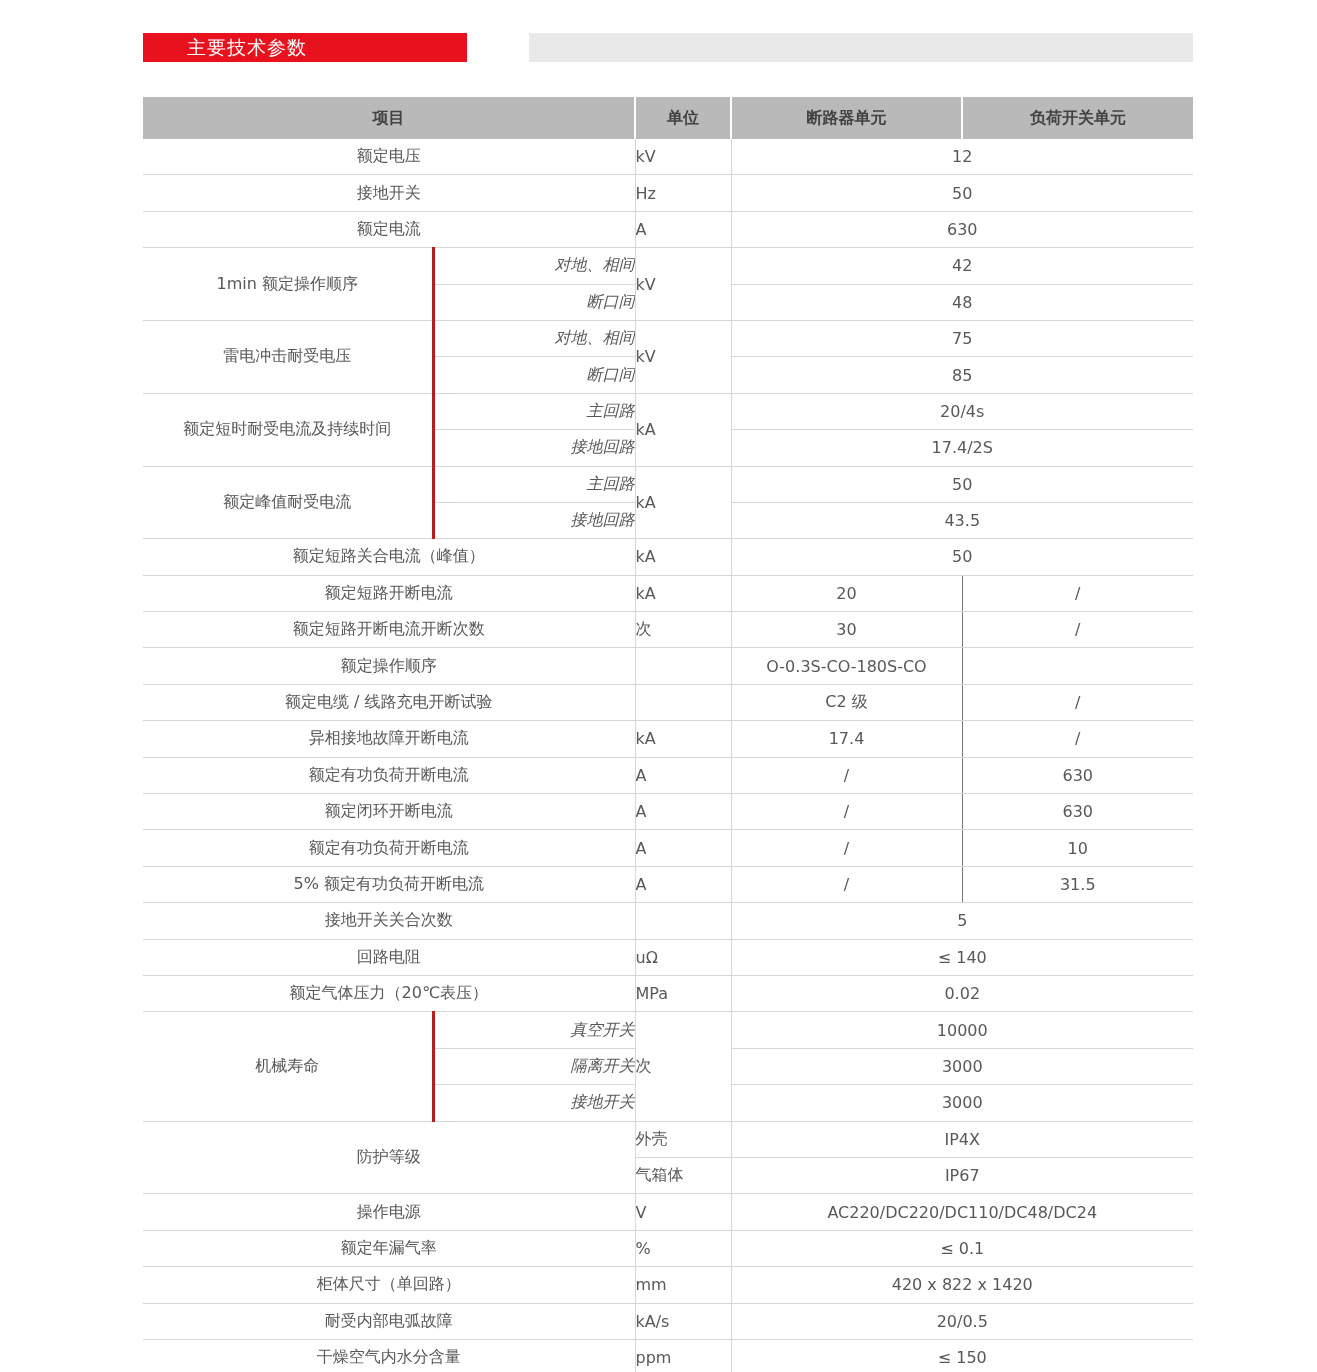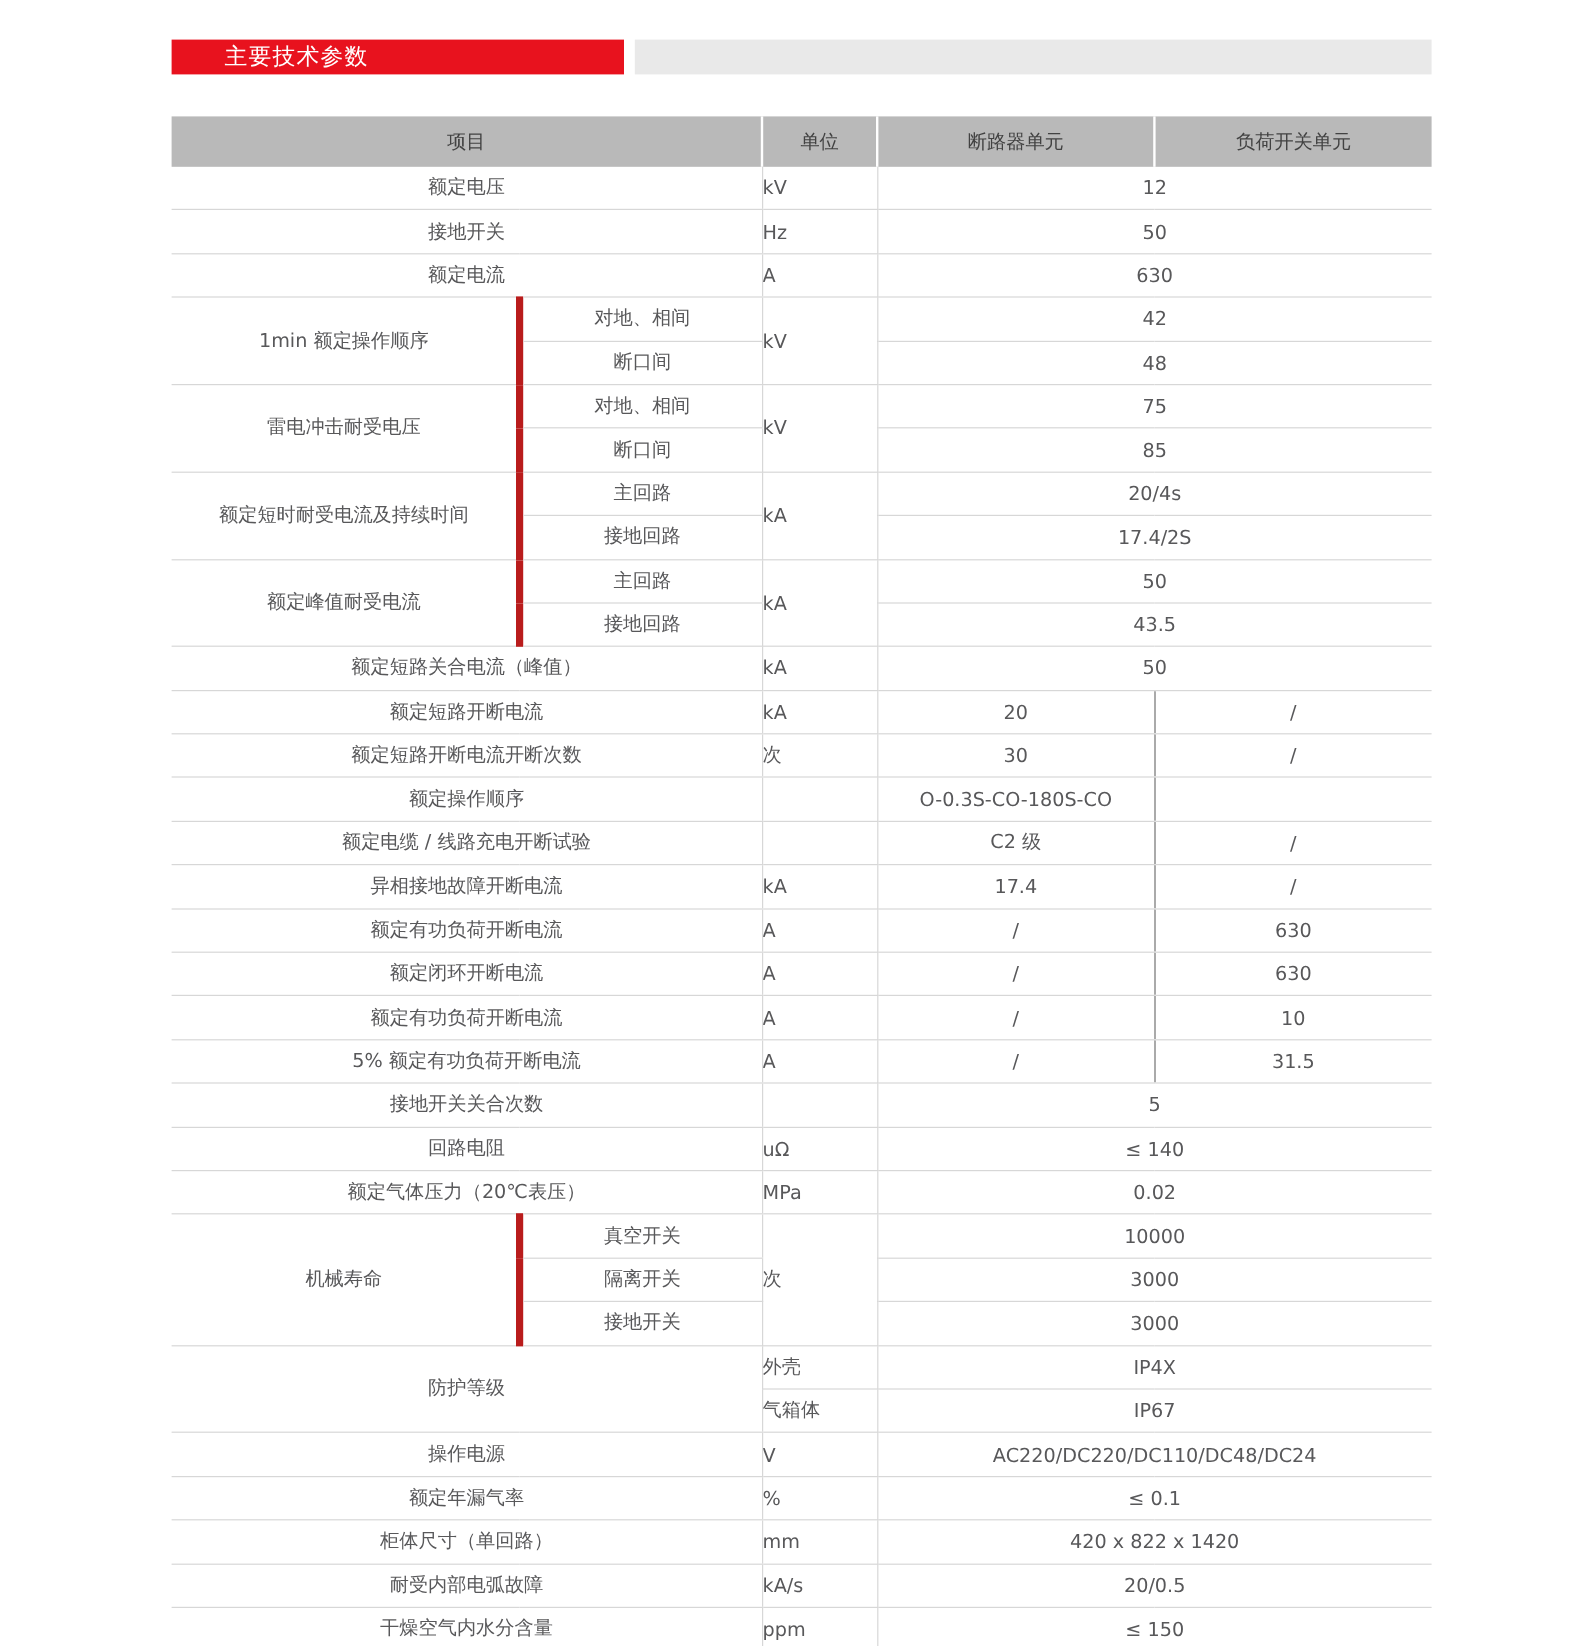--- a/index.html
+++ b/index.html
@@ -10,21 +10,21 @@
     background: #ffffff;
     font-family: "DejaVu Sans", "Liberation Sans", sans-serif;
     overflow: hidden;
   }
   .page { position: relative; width: 1317px; height: 1372px; }
 
   
   .banner-red {
     position: absolute;
     left: 143px; top: 33px;
-    width: 377px; height: 29px;
+    width: 324px; height: 29px;
     background: #e8121e;
     color: #ffffff;
     font-size: 19px;
     font-weight: 500;
     line-height: 29px;
     padding-left: 44px;
     box-sizing: border-box;
     letter-spacing: 1px;
   }
   .banner-bar {
@@ -40,38 +40,38 @@
     left: 143px; top: 97px;
     width: 1050px;
     border-collapse: collapse;
     table-layout: fixed;
     font-size: 16px;
     color: #58585a;
   }
   table.spec thead th {
     background: #b9b9b9;
     color: #424242;
-    font-weight: 400;
+    font-weight: 700;
     font-size: 16px;
     height: 42px;
     text-align: center;
     vertical-align: middle;
     padding: 0;
   }
   table.spec thead th + th { border-left: 2px solid #ffffff; }
   table.spec tbody td {
     height: 35.4px;
     padding: 0;
     vertical-align: middle;
     border-bottom: 1px solid #d7d7d7;
     white-space: nowrap;
     overflow: hidden;
   }
   td.c-item  { text-align: center; padding-left: 26px; margin-left: 42px; }
-  td.c-sub   { text-align: center; padding-left: 36px; border-left: 6px solid #b91c1c; }
+  td.c-sub   { text-align: right; padding-left: 36px; border-left: 3px solid #b91c1c; font-style: italic; }
   td.c-unit  { border-left: 1px solid #d7d7d7; border-right: 1px solid #d7d7d7; }
   td.c-value { text-align: center; border-left: 1px solid #737373; }
 </style>
 </head>
 <body>
 
 <div class="page">
 
   <div class="banner-red">
     <span>主要技术参数</span>

